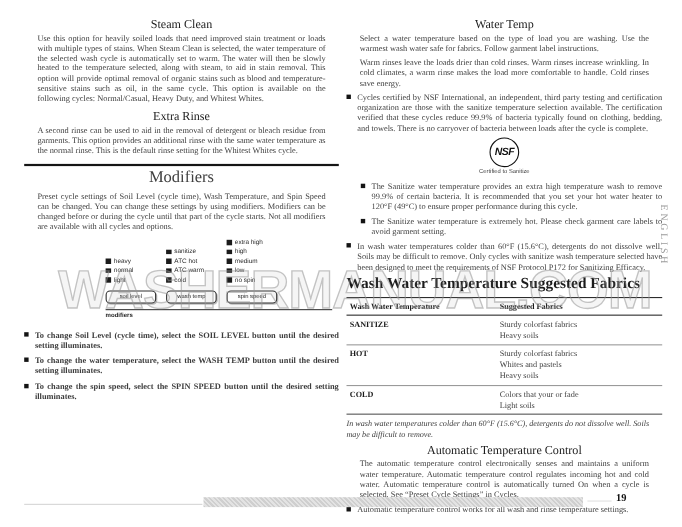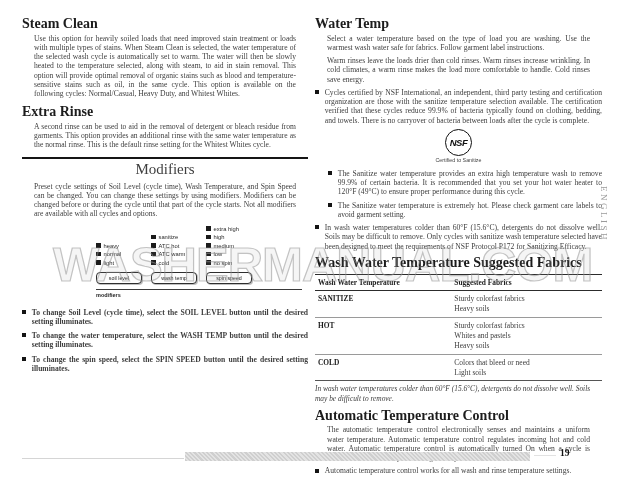--- a/index.html
+++ b/index.html
@@ -4,21 +4,21 @@
 <style>
   html,body { margin:0; padding:0; }
   body {
     width:620px; height:479px; background:#ffffff; position:relative; overflow:hidden;
     font-family:"Liberation Serif", serif; color:#3d3d3d;
   }
   .col { position:absolute; top:16px; }
   .col-left  { left:22px;  width:286px; }
   .col-right { left:315px; width:287px; }
 
-  h3.sec { font-size:14px; font-weight:bold; color:#1c1c1c; margin:0 0 1.5px; }
+  h3.sec { font-size:11px; font-weight:normal; color:#1c1c1c; margin:0 0 1.5px;text-align:center; }
   p.body { font-size:7.6px; line-height:1.22; text-align:justify; margin:0 12px 6px; }
 
   .section-rule { border:none; border-top:2.2px solid #151515; margin:7px 0 2px; }
   h2.modifiers-title {
     font-size:15px; font-weight:normal; color:#3f3f3f; text-align:center; margin:0 0 4px;
     font-family:"Liberation Serif", serif;
   }
 
   
   .panel { margin:7px 0 9px 74px; width:206px; font-family:"Liberation Sans", sans-serif; }
@@ -222,21 +222,21 @@
       <div class="tbl-temp">HOT</div>
       <div class="tbl-fab">
         <div>Sturdy colorfast fabrics</div>
         <div>Whites and pastels</div>
         <div>Heavy soils</div>
       </div>
     </div>
     <div class="tbl-row last">
       <div class="tbl-temp">COLD</div>
       <div class="tbl-fab">
-        <div>Colors that bleed or need</div>
+        <div>Colors that your or fade</div>
         <div>Light soils</div>
       </div>
     </div>
   </div>
   <div class="tbl-note">In wash water temperatures colder than 60°F (15.6°C), detergents do not dissolve well. Soils may be difficult to remove.</div>
 
   <h3 class="sec">Automatic Temperature Control</h3>
   <p class="body" style="margin-bottom:4px">The automatic temperature control electronically senses and maintains a uniform water temperature. Automatic temperature control regulates incoming hot and cold water. Automatic temperature control is automatically turned On when a cycle is selected. See “Preset Cycle Settings” in Cycles.</p>
   <div class="bullet">
       <span class="sq"></span>

